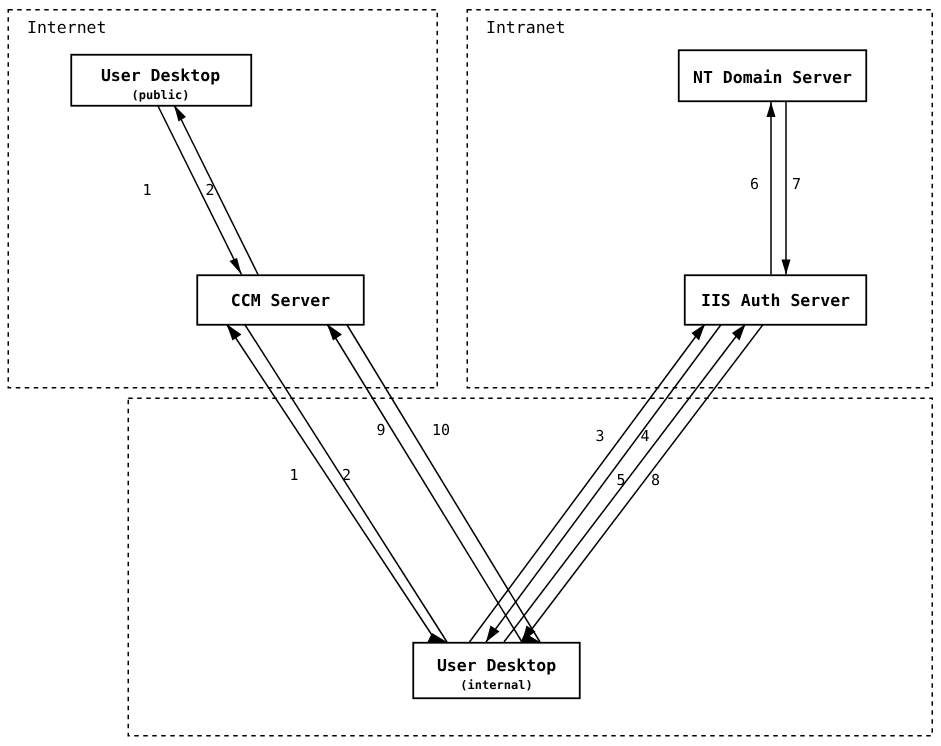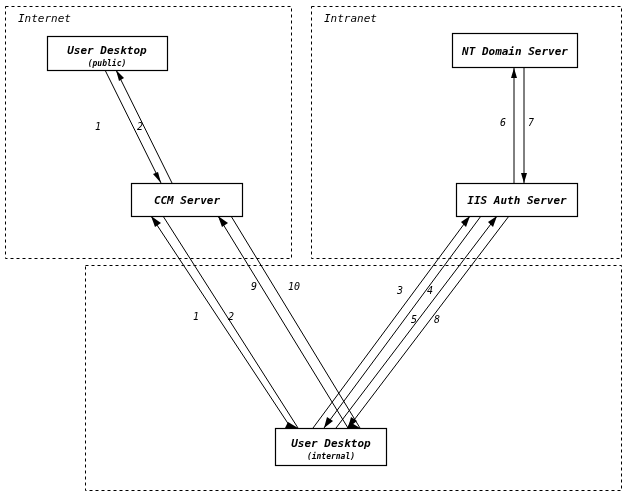--- a/index.html
+++ b/index.html
@@ -7,21 +7,20 @@
     padding: 0;
     background: #ffffff;
   }
   #diagram-root {
     position: relative;
     width: 627px;
     height: 497px;
     background: #ffffff;
     font-family: "DejaVu Sans Mono", "Liberation Mono", monospace;
     overflow: hidden;
-    font-style: italic;
   }
   svg#diagram-svg {
     position: absolute;
     top: 0;
     left: 0;
     width: 627px;
     height: 497px;
   }
   .zone-label {
     font-family: "DejaVu Sans Mono", "Liberation Mono", monospace;

